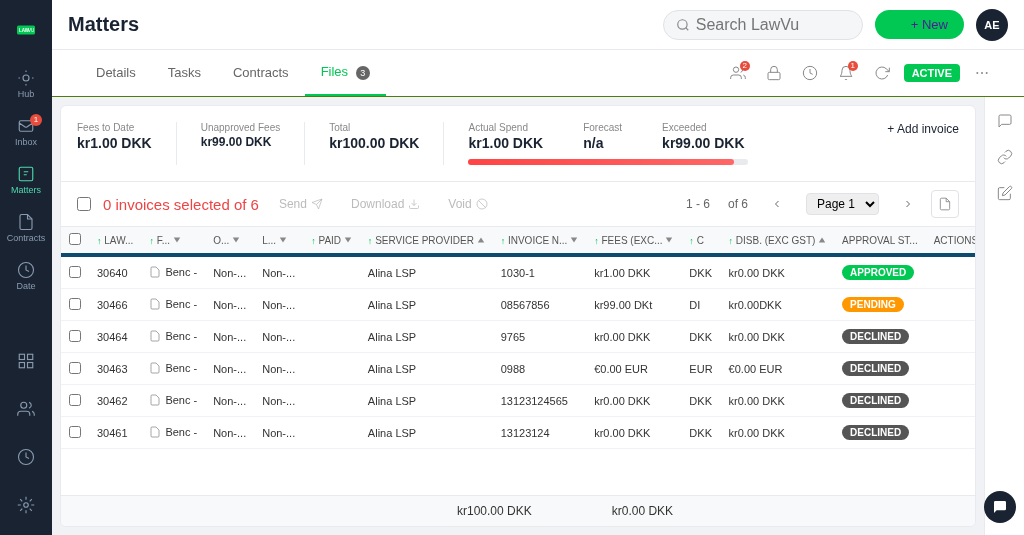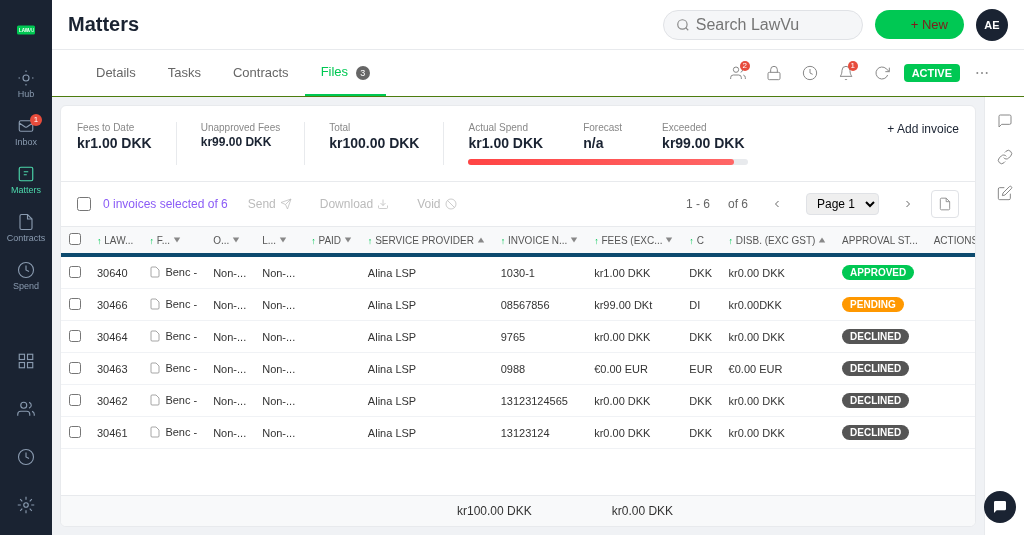--- a/index.html
+++ b/index.html
@@ -13,21 +13,21 @@
     .sidebar-item .badge { position: absolute; top: 4px; right: 6px; background: #e74c3c; color: white; border-radius: 8px; font-size: 8px; padding: 0 3px; min-width: 12px; text-align: center; line-height: 12px; }
 
     
     .main { flex: 1; display: flex; flex-direction: column; overflow: hidden; }
 
     
     .topbar { height: 50px; background: white; display: flex; align-items: center; padding: 0 16px; gap: 12px; border-bottom: 1px solid #e8eaed; flex-shrink: 0; }
     .topbar-title { font-size: 20px; font-weight: 600; color: #1a2332; flex: 1; }
     .search-box { display: flex; align-items: center; gap: 6px; background: #f5f6f8; border: 1px solid #e0e2e6; border-radius: 20px; padding: 5px 12px; width: 200px; }
     .search-box input { background: none; border: none; outline: none; font-size: 16px; color: #b91c1c; width: 130px; }
-    .new-btn { display: flex; align-items: flex-start; gap: 6px; background: #00c853; color: #7f1d1d; border: none; border-radius: 20px; padding: 7px 16px; font-size: 13px; font-weight: 500; cursor: pointer; }
+    .new-btn { display: flex; align-items: flex-start; gap: 6px; background: #00c853; color: #4c1d95; border: none; border-radius: 20px; padding: 7px 16px; font-size: 13px; font-weight: 500; cursor: pointer; }
     .avatar { width: 32px; height: 32px; background: #1a2332; border-radius: 50%; display: flex; align-items: center; justify-content: center; color: white; font-size: 11px; font-weight: 600; cursor: pointer; }
 
     
     .content { flex: 1; display: flex; overflow: hidden; }
 
     
     .matter-tabs { background: white; padding: 0 28px; display: flex; align-items: center; border-bottom: 1px solid #4d7c0f; flex-shrink: 0; }
     .matter-tab { padding: 14px 16px; font-size: 13px; color: #666; cursor: pointer; position: relative; border-bottom: 2px solid transparent; }
     .matter-tab.active { color: #00c853; border-bottom-color: #00c853; }
     .matter-tab .tab-badge { display: inline-flex; align-items: center; justify-content: center; background: #666; color: white; border-radius: 8px; font-size: 9px; padding: 0 4px; margin-left: 4px; min-width: 14px; height: 14px; }
@@ -49,21 +49,21 @@
     .actual-spend-row { display: flex; gap: 40px; }
     .progress-bar-container { width: 280px; height: 6px; background: #e8eaed; border-radius: 3px; margin-top: 4px; }
     .progress-bar-fill { height: 100%; background: linear-gradient(to right, #ff4444, #ff6666); border-radius: 3px; width: 95%; }
     .billing-complete { display: flex; align-items: center; gap: 6px; margin-left: auto; color: #666; font-size: 12px; cursor: pointer; }
     .billing-complete svg { color: #888; }
     .add-invoice-btn { display: flex; align-items: center; gap: 4px; color: #1a2332; font-size: 12px; cursor: pointer; font-weight: 500; }
     .summary-right { display: flex; align-items: center; gap: 16px; margin-left: auto; }
 
     
     .table-toolbar { display: flex; align-items: center; padding: 8px 16px; border-bottom: 1px solid #e8eaed; gap: 12px; flex-shrink: 0; }
-    .select-info { font-size: 12px; color: #8b5cf6; }
+    .select-info { font-size: 15px; color: #ef4444; }
     .toolbar-btn { display: flex; align-items: center; gap: 4px; color: #666; font-size: 12px; cursor: pointer; padding: 4px 8px; border-radius: 4px; }
     .toolbar-btn.disabled { color: #bbb; cursor: not-allowed; }
     .pagination { margin-left: auto; display: flex; align-items: center; gap: 18px; font-size: 12px; color: #666; }
     .page-select { border: 1px solid #e0e2e6; border-radius: 4px; padding: 2px 6px; font-size: 12px; cursor: pointer; }
     .page-btn { width: 22px; height: 22px; display: flex; align-items: center; justify-content: center; cursor: pointer; color: #666; border-radius: 3px; }
     .export-btn { width: 28px; height: 28px; display: flex; align-items: center; justify-content: center; cursor: pointer; color: #666; border: 1px solid #e0e2e6; border-radius: 4px; }
 
     
     .invoice-table { width: 100%; border-collapse: collapse; font-size: 11px; }
     .invoice-table th { background: #f8f9fa; padding: 6px 8px; text-align: left; color: #555; font-weight: 500; border-bottom: 4px solid #0c4a6e; white-space: nowrap; font-size: 10px; }
@@ -128,21 +128,21 @@
         <polyline points="14 2 14 8 20 8"></polyline>
       </svg>
     <span>Contracts</span>
   </div>
 
   <div class="sidebar-item">
     <svg fill="none" stroke="currentColor" stroke-width="1.5" viewBox="0 0 24 24">
         <circle cx="12" cy="12" r="10"></circle>
         <path d="M12 6v6l4 2"></path>
       </svg>
-    <span>Spend</span>
+    <span>Date</span>
   </div>
 
   <div style="margin-top:auto; display:flex; flex-direction:column; gap:4px;">
     <div class="sidebar-item">
       <svg fill="none" stroke="currentColor" stroke-width="1.5" viewBox="0 0 24 24">
           <rect x="3" y="3" width="7" height="7"></rect>
           <rect x="14" y="3" width="7" height="7"></rect>
           <rect x="3" y="14" width="7" height="7"></rect>
           <rect x="14" y="14" width="7" height="7"></rect>
         </svg>

